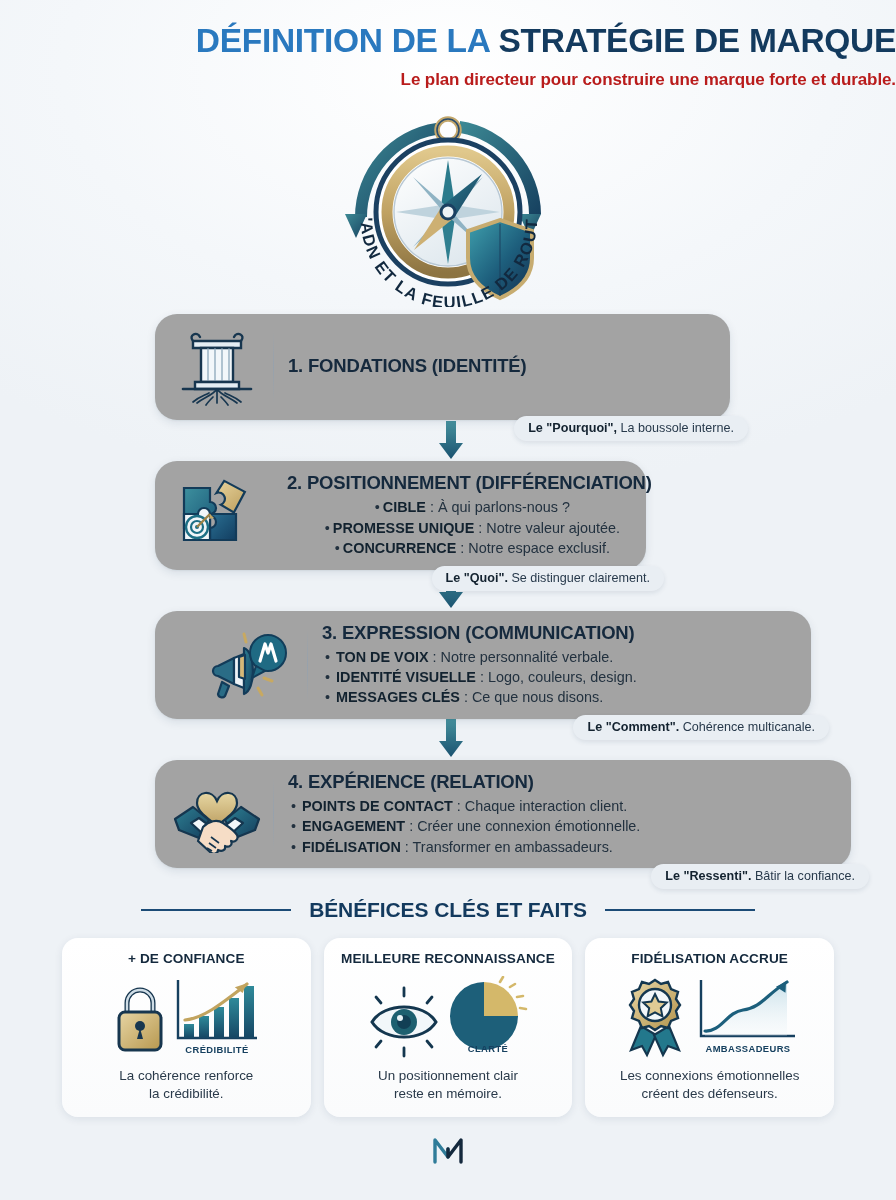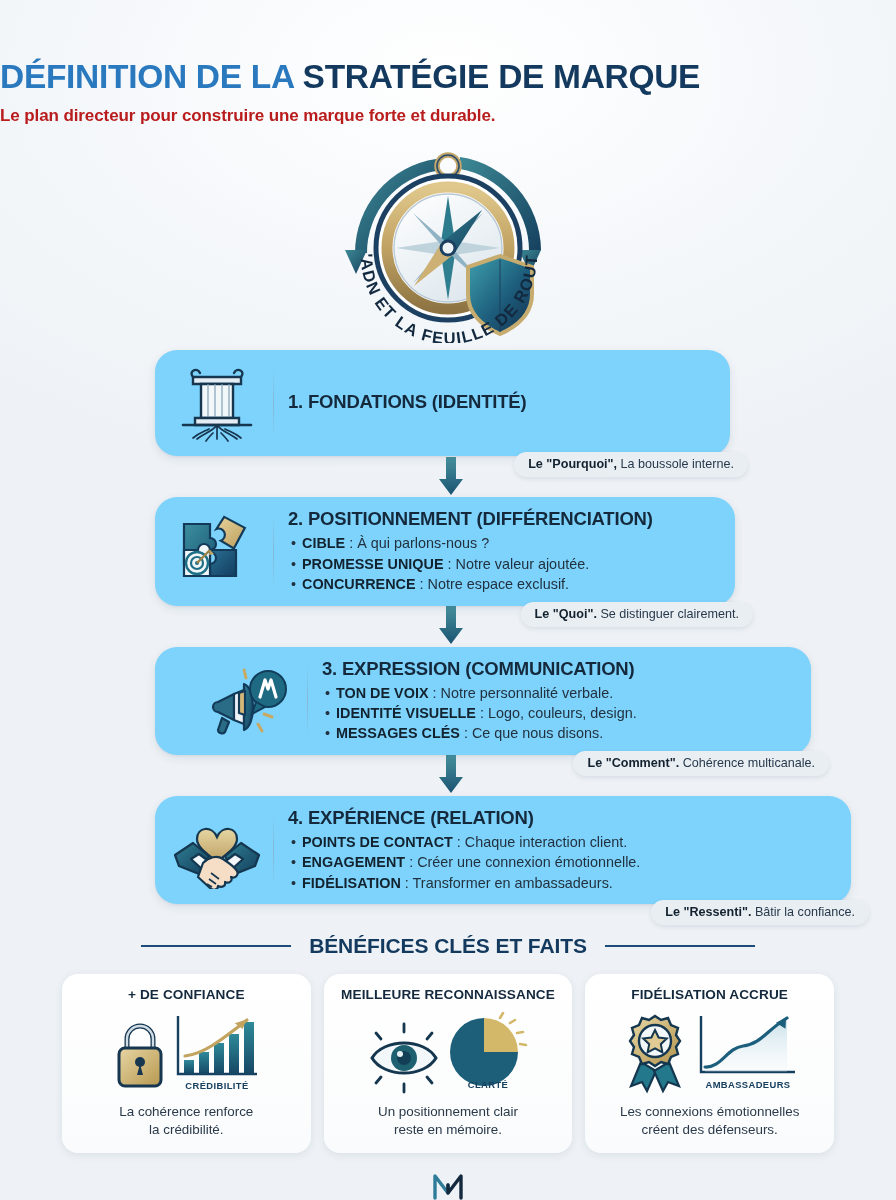--- a/index.html
+++ b/index.html
@@ -21,22 +21,22 @@
 
   .page {
     width: 896px;
     height: 1200px;
     position: relative;
     padding: 0;
   }
 
   
   .header {
-    padding-top: 59px;
-    text-align: left;
+    padding-top: 23px;
+    text-align: right;
   }
   .main-title {
     font-size: 33.5px;
     font-weight: bold;
     letter-spacing: -0.3px;
     line-height: 1.05;
     white-space: nowrap;
   }
   .title-light { color: #2a79bf; }
   .title-dark  { color: #133a5e; }
@@ -60,30 +60,30 @@
 
   
   .flow {
     position: relative;
     margin-top: 2px;
     padding: 0 150px 0 155px;
   }
 
   .step-card {
     position: relative;
-    background: #7dd3fc;
+    background: #a3a3a3;
     border-radius: 22px;
     box-shadow: 0 3px 10px rgba(20,45,75,0.10), 0 1px 2px rgba(20,45,75,0.06);
     display: flex;
     align-items: center;
     padding: 11px 18px 11px 14px;
     min-height: 96px;
   }
   .step-card.c1 { width: 575px; }
-  .step-card.c2 { width: 580px; }
+  .step-card.c2 { width: 491px; text-align: center; }
   .step-card.c3 { width: 656px; padding-left: 48px; }
   .step-card.c4 { width: 696px; }
 
   .step-icon {
     width: 96px;
     min-width: 96px;
     height: 84px;
     display: flex;
     align-items: center;
     justify-content: center;

